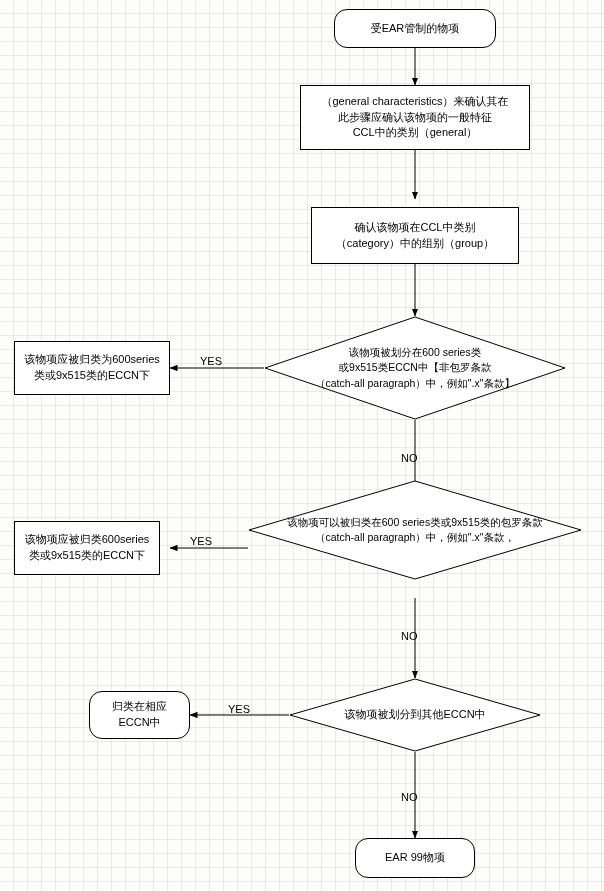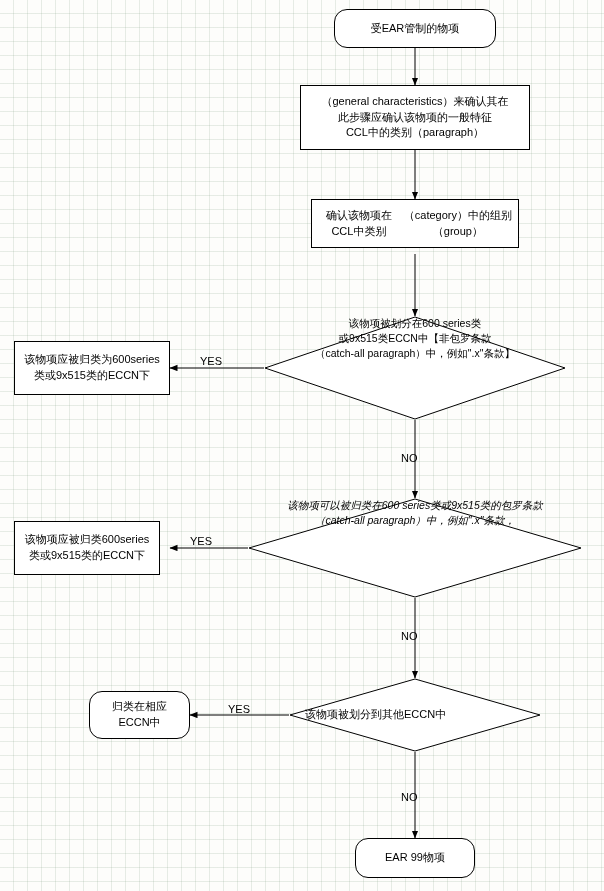--- a/index.html
+++ b/index.html
@@ -54,20 +54,21 @@
     left: 0;
   }
   .diamond-label {
     position: absolute;
     top: 0;
     left: 0;
     width: 100%;
     height: 100%;
     display: flex;
     align-items: center;
+    justify-content: center;
     text-align: center;
     font-size: 11px;
     line-height: 1.45;
     color: #000;
     box-sizing: border-box;
     padding: 0 18px;
   }
   .edge-label {
     position: absolute;
     font-size: 11px;
@@ -116,45 +117,45 @@
     <line x1="415" y1="752" x2="415" y2="838" stroke="#000" stroke-width="1" marker-end="url(#arrow)"></line>
   </svg>
 
   <div class="node rounded" style="left:334px; top:9px; width:162px; height:39px;">
     <span>受EAR管制的物项</span>
   </div>
 
   <div class="node rect" style="left:300px; top:85px; width:230px; height:65px; flex-direction:column;">
     <span>（general characteristics）来确认其在</span>
     <span>此步骤应确认该物项的一般特征</span>
-    <span>CCL中的类别（paragraph）</span>
+    <span>CCL中的类别（general）</span>
   </div>
 
-  <div class="node rect" style="left:311px; top:199px; width:208px; height:49px; flex-direction:row;">
+  <div class="node rect" style="left:311px; top:207px; width:208px; height:57px; flex-direction:column;">
     <span>确认该物项在CCL中类别</span>
     <span>（category）中的组别（group）</span>
   </div>
 
   <div class="diamond-wrap" style="left:264px; top:316px; width:302px; height:104px;">
     <svg width="302" height="104">
       <polygon points="151,1 301,52 151,103 1,52" fill="#ffffff" stroke="#000" stroke-width="1"></polygon>
     </svg>
     <div class="diamond-label" style="flex-direction:column; padding:0 26px;">
       <span class="txt-sm">该物项被划分在600 series类</span>
       <span class="txt-sm">或9x515类ECCN中【非包罗条款</span>
       <span class="txt-sm">（catch-all paragraph）中，例如".x"条款】</span>
     </div>
   </div>
 
   <div class="node rect" style="left:14px; top:341px; width:156px; height:54px; flex-direction:column;">
     <span>该物项应被归类为600series</span>
     <span>类或9x515类的ECCN下</span>
   </div>
 
-  <div class="diamond-wrap" style="left:248px; top:498px; width:334px; height:100px;font-style:italic;">
+  <div class="diamond-wrap" style="left:248px; top:480px; width:334px; height:100px;">
     <svg width="334" height="100">
       <polygon points="167,1 333,50 167,99 1,50" fill="#ffffff" stroke="#000" stroke-width="1"></polygon>
     </svg>
     <div class="diamond-label" style="flex-direction:column; padding:0 22px;">
       <span class="txt-sm">该物项可以被归类在600 series类或9x515类的包罗条款</span>
       <span class="txt-sm">（catch-all paragraph）中，例如".x"条款，</span>
     </div>
   </div>
 
   <div class="node rect" style="left:14px; top:521px; width:146px; height:54px; flex-direction:column;">

